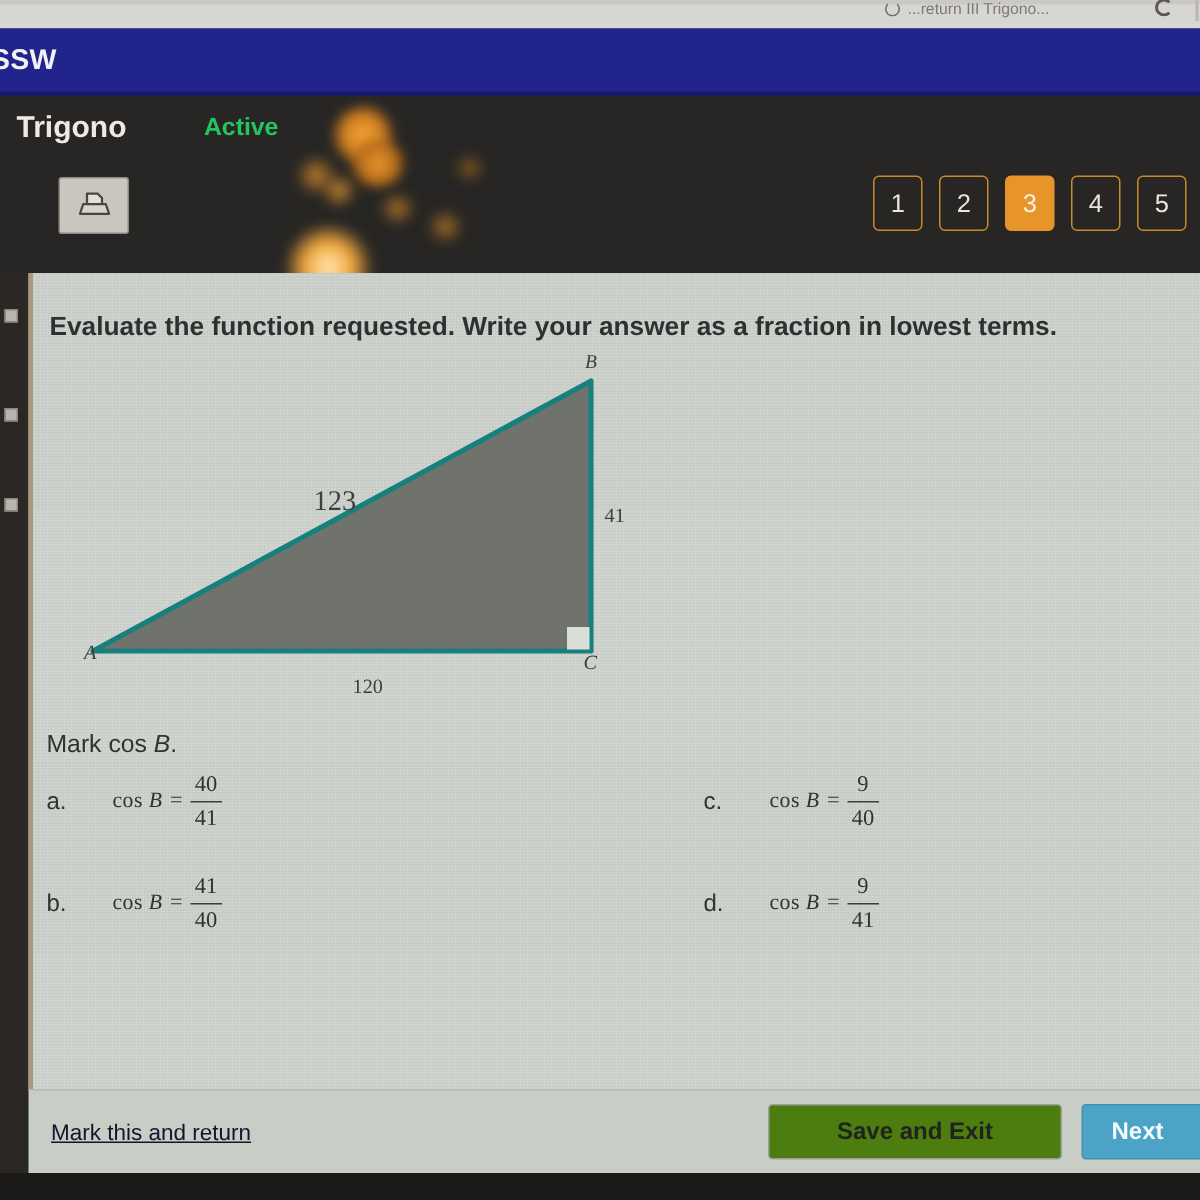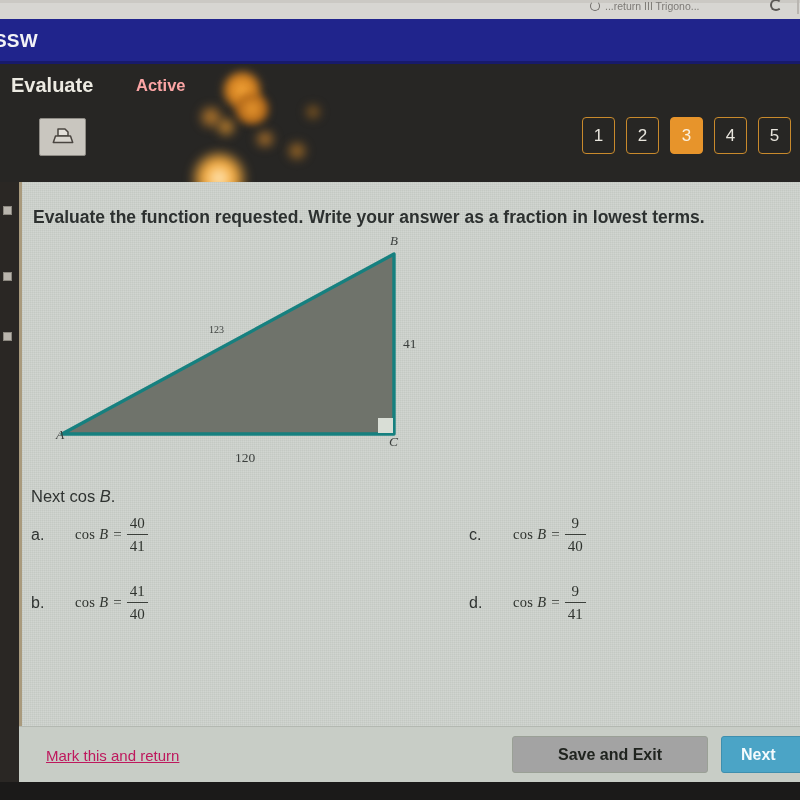--- a/index.html
+++ b/index.html
@@ -61,21 +61,21 @@
     position:absolute; left:0; top:64px; width:800px; height:118px;
     background:#272624;
     overflow:hidden;
   }
   #tab-practice{
     position:absolute; left:11px; top:10px;
     color:#eceae2; font-size:20px; font-weight:bold;
   }
   #tab-active{
     position:absolute; left:136px; top:12px;
-    color:#fca5a5; font-size:16.5px; font-weight:bold;
+    color:#22c55e; font-size:16.5px; font-weight:bold;
   }
   #print-button{
     position:absolute; left:39px; top:54px;
     width:47px; height:38px;
     background:#c9c6bf; border:1px solid #8e8b85; border-radius:2px;
     display:flex; align-items:center; justify-content:center;
     cursor:pointer;
   }
   #print-button svg{ display:block; }
 
@@ -161,21 +161,21 @@
   #triangle-figure{
     position:absolute; left:10px; top:52px; width:420px; height:230px;
   }
   #triangle-figure svg{ display:block; }
   .fig-label{
     position:absolute; color:#3b3f3d; font-family:"Liberation Serif", serif;
   }
   #label-B{ left:361px; top:-1px; font-size:13px; font-style:italic; }
   #label-A{ left:27px; top:193px; font-size:13.5px; font-style:italic; }
   #label-C{ left:360px; top:200px; font-size:13.5px; font-style:italic; }
-  #side-hyp{ left:180px; top:90px; font-size:10px; }
+  #side-hyp{ left:180px; top:90px; font-size:19px; }
   #side-vert{ left:374px; top:102px; font-size:13.5px; }
   #side-base{ left:206px; top:216px; font-size:13.5px; }
 
   
   #find-line{
     position:absolute; left:12px; top:305px;
     font-size:16.5px; color:#2f3331;
   }
   #find-line i{ font-style:italic; }
 
@@ -210,25 +210,25 @@
   .opt-indent{ margin-left:22px; }
 
   
   #footer-bar{
     position:absolute; left:19px; top:726px; width:781px; height:56px;
     background:#c8cdc6;
     border-top:1px solid #b3b8b1;
   }
   #mark-return{
     position:absolute; left:15px; top:20px;
-    color:#be185d; font-size:15px; text-decoration:underline; cursor:pointer;margin-left:12px;
+    color:#0f172a; font-size:15px; text-decoration:underline; cursor:pointer;
   }
   #save-exit-button{
     position:absolute; left:493px; top:9px; width:196px; height:37px;
-    background:#a3a3a3; border:1px solid #9aa096; border-radius:3px;
+    background:#4d7c0f; border:1px solid #9aa096; border-radius:3px;
     color:#20241f; font-size:16px; font-weight:bold;
     display:flex; align-items:center; justify-content:center; cursor:pointer;
   }
   #next-button{
     position:absolute; left:702px; top:9px; width:110px; height:37px;
     background:#4ba4c6; border:1px solid #3f8fae; border-radius:3px;
     color:#f4fbfd; font-size:16px; font-weight:bold;
     display:flex; align-items:center; justify-content:flex-start;
     padding-left:19px; cursor:pointer; overflow:hidden;
   }
@@ -250,21 +250,21 @@
   </div>
   <div class="tab-refresh"></div>
   <div class="tab-sep"></div>
 </div>
 
 <div id="blue-bar">
   <div id="brand-text">SSW</div>
 </div>
 
 <div id="dark-header">
-  <div id="tab-practice">Evaluate</div>
+  <div id="tab-practice">Trigono</div>
   <div id="tab-active">Active</div>
 
   <div id="print-button">
     <span>
       <svg width="24" height="22" viewBox="0 0 24 22" fill="none" stroke="#4a4540" stroke-width="1.5" stroke-linejoin="round">
         <path d="M7 3 h7 l3 3 v4 H7 Z" fill="#e3e0da"></path>
         <path d="M4.5 10 h15 l2.2 6.5 H2.3 Z" fill="#d8d5ce"></path>
       </svg>
     </span>
   </div>
@@ -306,21 +306,21 @@
     </svg>
     <span class="fig-label" id="label-B">B</span>
     <span class="fig-label" id="label-A">A</span>
     <span class="fig-label" id="label-C">C</span>
     <span class="fig-label" id="side-hyp">123</span>
     <span class="fig-label" id="side-vert">41</span>
     <span class="fig-label" id="side-base">120</span>
   </div>
 
   <div id="find-line">
-    <span>Next cos </span><i>B</i><span>.</span>
+    <span>Mark cos </span><i>B</i><span>.</span>
   </div>
 
   <div class="opt" id="opt-a">
     <span class="opt-letter">a.</span>
     <span class="opt-expr opt-indent">
       <span class="cosb"><span>cos </span><i>B</i></span>
       <span class="eq">=</span>
       <span class="frac">
         <span class="num">40</span>
         <span class="bar"></span>

